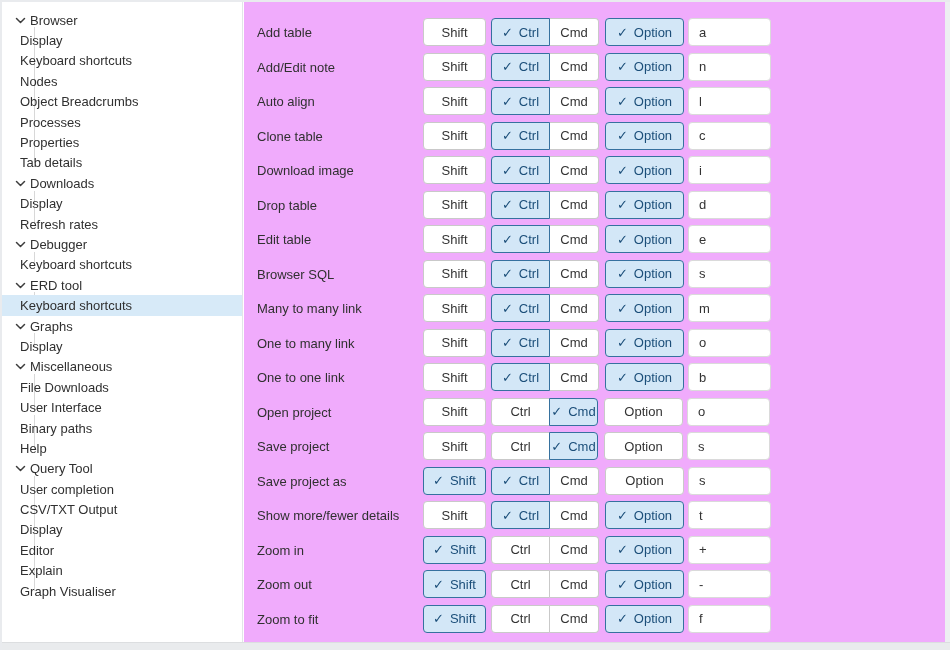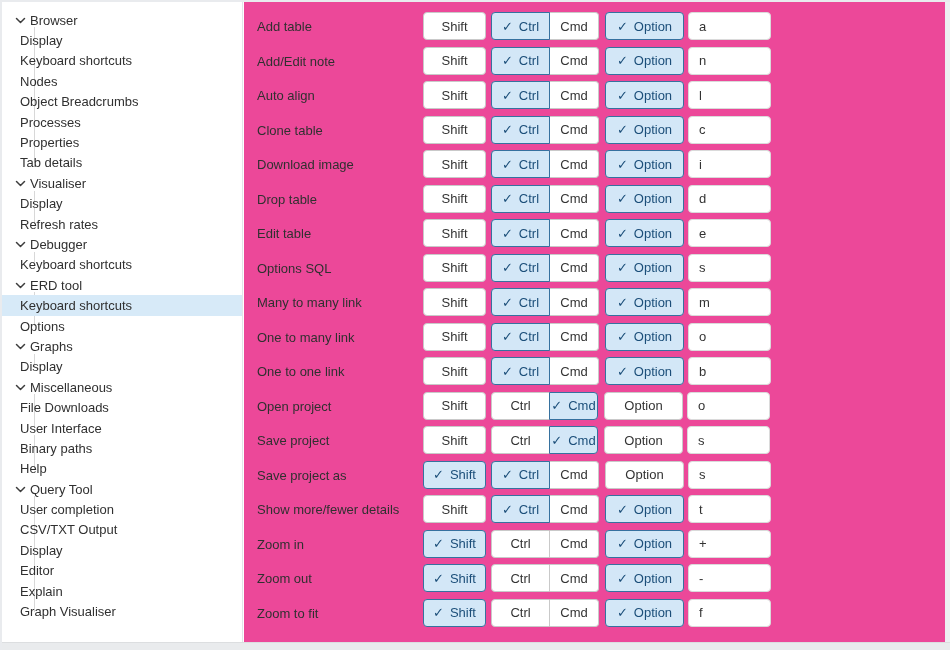--- a/index.html
+++ b/index.html
@@ -13,21 +13,21 @@
   .tree-parent .label{margin-left:3px;font-size:13px;color:#303030;white-space:nowrap;}
   .tree-children{position:relative;}
   .tree-children::before{content:"";position:absolute;left:32px;top:-3px;bottom:10px;width:1px;
                          background:var(--guide,#d8d8d8);}
   .tree-child{position:relative;height:20.4px;display:flex;align-items:center;padding-left:18px;cursor:pointer;}
   .tree-child .label{font-size:13px;color:#303030;white-space:nowrap;position:relative;z-index:1;}
   .tree-child.selected{background:var(--selected-bg,#d7eaf8);}
   .sb-thumb{position:absolute;top:8px;right:3px;width:7px;height:628px;border-radius:4px;
             background:var(--thumb,#c5c7c9);}
   
-  .main{position:absolute;left:242px;top:0;right:5px;bottom:7px;overflow:hidden;padding-top:7px;background:#ec4899;}
+  .main{position:absolute;left:242px;top:0;right:5px;bottom:7px;overflow:hidden;padding-top:13px;background:#f0abfc;}
   .srow{position:relative;height:34.5px;}
   .srow-label{position:absolute;left:13px;top:50%;transform:translateY(-50%);font-size:13px;color:#303030;
               white-space:nowrap;}
   .controls{position:absolute;left:179px;top:50%;transform:translateY(-50%);display:flex;align-items:flex-start;}
   .tbtn{box-sizing:border-box;height:28px;display:flex;align-items:center;justify-content:center;
         background:#fff;border:1px solid var(--btn-border,#c9c9c9);font-size:13px;color:#333;
         font-family:inherit;padding:0;cursor:pointer;}
   .tbtn .check{display:none;margin-right:6px;color:var(--checked-text,#1b4e79);font-size:13px;}
   .tbtn.checked{background:var(--checked-bg,#d3e7f7);border:1px solid var(--checked-border,#36719f);
                 color:var(--checked-text,#1b4e79);position:relative;z-index:1;}
@@ -90,21 +90,21 @@
 </div>
   </div>
 
   <div class="tree-section">
     <div class="tree-parent">
       <span class="chev">
         <svg width="11" height="11" viewBox="0 0 11 11">
               <path d="M1.5 3.5 L5.5 7.5 L9.5 3.5" stroke="#3d3d3d" stroke-width="1.5" fill="none" stroke-linecap="round" stroke-linejoin="round"></path>
             </svg>
       </span>
-      <span class="label">Visualiser</span>
+      <span class="label">Downloads</span>
     </div>
     <div class="tree-children">
   <div class="tree-child">
     <span class="label">Display</span>
   </div>
 
   <div class="tree-child">
     <span class="label">Refresh rates</span>
   </div>
 </div>
@@ -133,23 +133,20 @@
               <path d="M1.5 3.5 L5.5 7.5 L9.5 3.5" stroke="#3d3d3d" stroke-width="1.5" fill="none" stroke-linecap="round" stroke-linejoin="round"></path>
             </svg>
       </span>
       <span class="label">ERD tool</span>
     </div>
     <div class="tree-children">
   <div class="tree-child selected">
     <span class="label">Keyboard shortcuts</span>
   </div>
 
-  <div class="tree-child">
-    <span class="label">Options</span>
-  </div>
 </div>
   </div>
 
   <div class="tree-section">
     <div class="tree-parent">
       <span class="chev">
         <svg width="11" height="11" viewBox="0 0 11 11">
               <path d="M1.5 3.5 L5.5 7.5 L9.5 3.5" stroke="#3d3d3d" stroke-width="1.5" fill="none" stroke-linecap="round" stroke-linejoin="round"></path>
             </svg>
       </span>
@@ -387,21 +384,21 @@
       </div>
       <button class="tbtn btn-option checked">
             <span class="check">✓</span>
             <span class="mod-label">Option</span>
           </button>
       <input class="key-input" type="text" value="e" style="">
     </div>
   </div>
 
   <div class="srow">
-    <span class="srow-label">Options SQL</span>
+    <span class="srow-label">Browser SQL</span>
     <div class="controls">
       <button class="tbtn btn-shift">
             <span class="mod-label">Shift</span>
           </button>
       <div class="btn-group">
         <button class="tbtn btn-ctrl checked">
               <span class="check">✓</span>
               <span class="mod-label">Ctrl</span>
             </button>
         <button class="tbtn btn-cmd">

